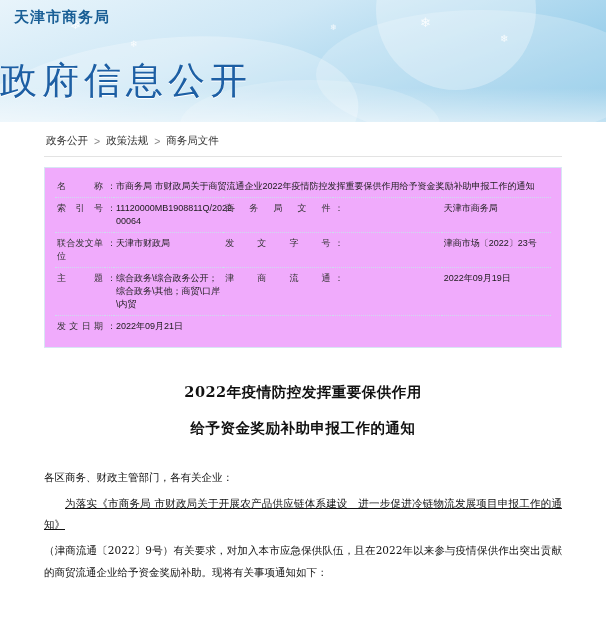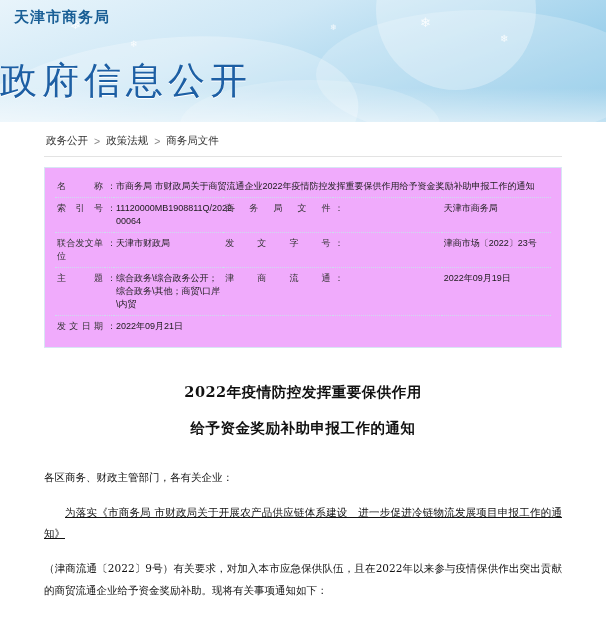--- a/index.html
+++ b/index.html
@@ -145,21 +145,21 @@
 
   
   .doc-body {
     margin-top: 22px;
     font-family: "DejaVu Serif", "Liberation Serif", serif;
     font-size: 10.5px;
     color: #111;
     line-height: 2.05;
     text-align: justify;
   }
-  .doc-body p { margin: 13px 0 2px 0; }
+  .doc-body p { margin: 4px 0 2px 0; }
   .doc-body p.indent { text-indent: 2em; text-decoration: underline; }
 </style>
 </head>
 <body>
 
 <div class="banner">
   <div class="wave w1"></div>
   <div class="wave w2"></div>
   <div class="wave w3"></div>
   <div class="wave w4"></div>

